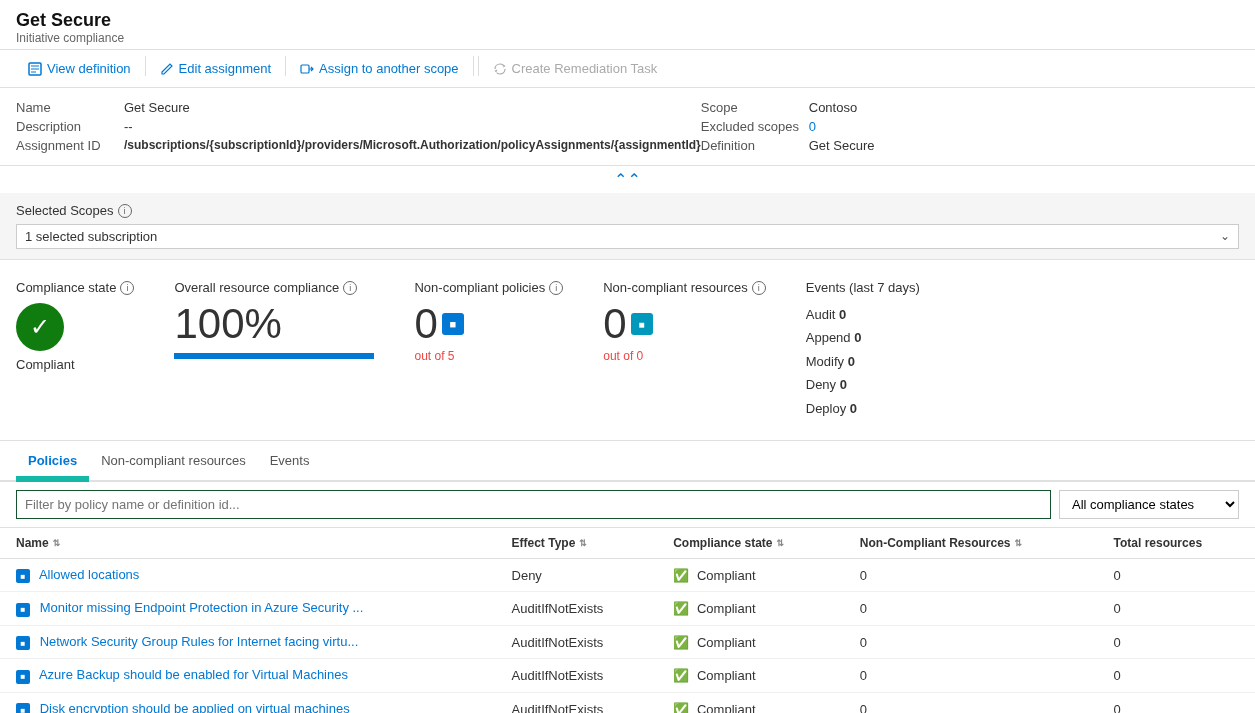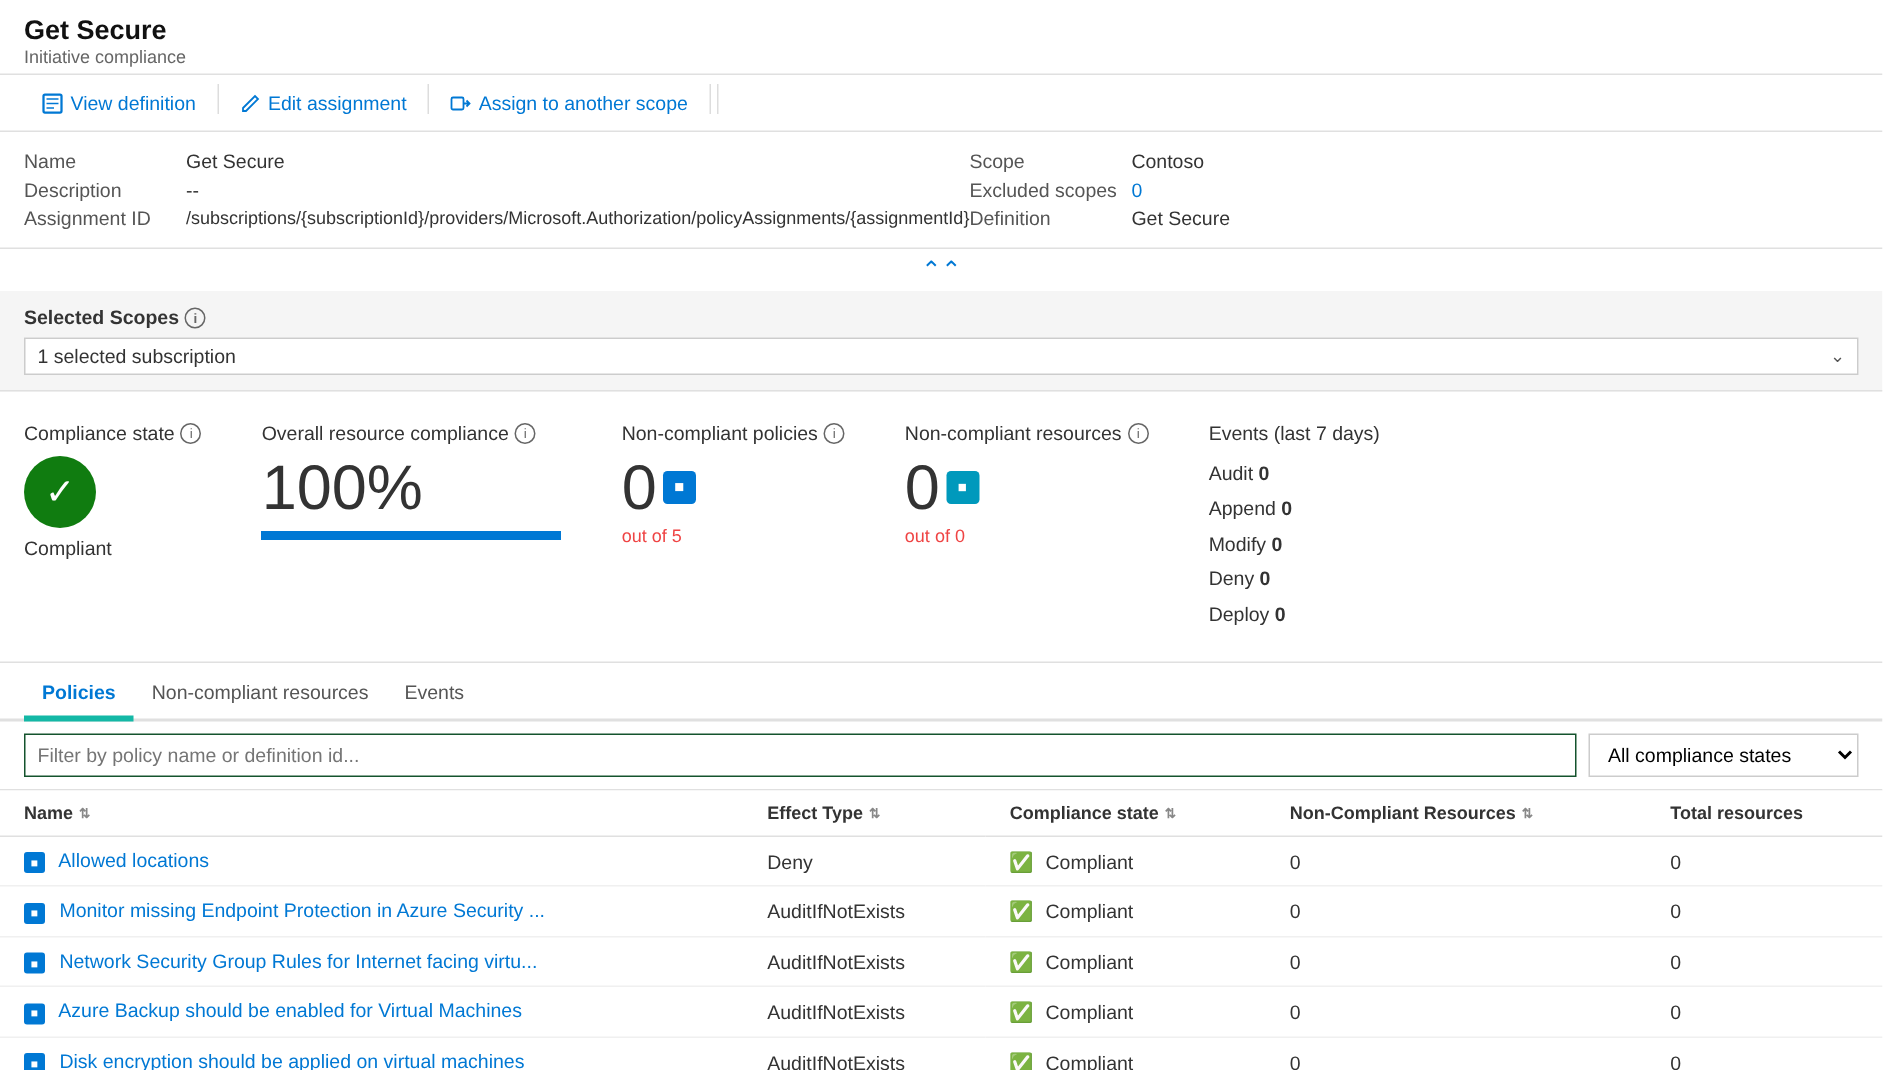--- a/index.html
+++ b/index.html
@@ -15,41 +15,41 @@
     .toolbar-separator { width: 1px; height: 20px; background: #ddd; margin: 0 2px; }
 
     .metadata { padding: 10px 16px; border-bottom: 1px solid #e0e0e0; display: grid; grid-template-columns: 1fr 1fr; gap: 4px 0; }
     .meta-row { display: flex; gap: 8px; font-size: 13px; padding: 2px 0; }
     .meta-label { color: #555; min-width: 100px; }
     .meta-value { color: #333; }
     .meta-value.link { color: #0078d4; cursor: pointer; }
     .collapse-btn { display: flex; justify-content: center; padding: 4px; cursor: pointer; color: #0078d4; }
 
     .scopes-bar { background: #f5f5f5; padding: 10px 16px; border-bottom: 1px solid #e0e0e0; }
-    .scopes-label { font-size: 13px; font-weight: 700; margin-bottom: 6px; display: flex; align-items: center; gap: 4px; }
+    .scopes-label { font-size: 13px; font-weight: 400; margin-bottom: 6px; display: flex; align-items: center; gap: 4px; }
     .scopes-select { display: flex; align-items: flex-start; border: 1px solid #ccc; background: #fff; padding: 4px 8px; min-width: 200px; cursor: pointer; font-size: 13px; justify-content: space-between; }
 
     .metrics { display: flex; padding: 20px 16px; border-bottom: 1px solid #e0e0e0; gap: 40px; }
     .metric-card { display: flex; flex-direction: column; }
     .metric-title { font-size: 13px; color: #333; margin-bottom: 8px; display: flex; align-items: center; gap: 4px; }
     .compliance-icon { width: 48px; height: 48px; background: #107c10; border-radius: 50%; display: flex; align-items: center; justify-content: center; color: white; font-size: 24px; }
     .compliance-label { font-size: 13px; margin-top: 6px; }
     .big-number { font-size: 42px; font-weight: 300; line-height: 1; }
     .progress-bar-container { width: 200px; height: 6px; background: #e0e0e0; margin-top: 8px; }
     .progress-bar-fill { height: 100%; background: #0078d4; }
     .out-of { font-size: 12px; color: #ef4444; margin-top: 4px; }
     .number-with-icon { display: flex; align-items: center; gap: 4px; }
     .policy-icon { width: 20px; height: 20px; background: #0078d4; border-radius: 3px; display: flex; align-items: center; justify-content: center; color: white; font-size: 10px; }
     .events-list { font-size: 13px; line-height: 1.8; }
     .events-list span { font-weight: 600; }
     .info-icon { width: 14px; height: 14px; border: 1px solid #666; border-radius: 50%; display: inline-flex; align-items: center; justify-content: center; font-size: 9px; color: #666; cursor: pointer; flex-shrink: 0; }
 
     .tabs { display: flex; padding: 0 16px; border-bottom: 2px solid #e0e0e0; margin-top: 4px; }
     .tab { padding: 8px 12px; cursor: pointer; font-size: 13px; color: #555; border-bottom: 2px solid transparent; margin-bottom: -2px; }
-    .tab.active { color: #0078d4; border-bottom: 4px solid #14b8a6; font-weight: 600; }
+    .tab.active { color: #0078d4; border-bottom: 6px solid #14b8a6; font-weight: 600; }
 
     .filter-bar { display: flex; padding: 8px 16px; gap: 8px; border-bottom: 1px solid #e0e0e0; }
     .filter-input { flex: 1; border: 1px solid #14532d; padding: 5px 8px; font-size: 13px; outline: none; }
     .filter-select { border: 1px solid #ccc; padding: 5px 8px; font-size: 13px; min-width: 180px; background: #fff; outline: none; }
 
     .table { width: 100%; border-collapse: collapse; }
     .table th { text-align: left; padding: 8px 16px; font-size: 12px; font-weight: 600; color: #333; border-bottom: 1px solid #e0e0e0; background: #fff; }
     .table td { padding: 8px 16px; font-size: 13px; border-bottom: 1px solid #f0f0f0; }
     .sort-arrows { font-size: 9px; color: #888; }
     .td-link { color: #0078d4; cursor: pointer; text-decoration: none; }
@@ -85,35 +85,44 @@
   <div class="toolbar-separator"></div>
   <button class="toolbar-btn">
     <svg width="14" height="14" viewBox="0 0 14 14" fill="none">
         <rect x="1" y="3" width="8" height="8" rx="1" stroke="#0078d4" stroke-width="1.2" fill="none"></rect>
         <path d="M9 7h4M11 5l2 2-2 2" stroke="#0078d4" stroke-width="1.2"></path>
       </svg>
     <span>Assign to another scope</span>
   </button>
   <div class="toolbar-separator"></div>
   <div class="toolbar-separator"></div>
+  <button class="toolbar-btn disabled">
+    <svg width="14" height="14" viewBox="0 0 14 14" fill="none">
+        <path d="M2 7c0-2.8 2.2-5 5-5 1.2 0 2.3.4 3.1 1.1" stroke="#aaa" stroke-width="1.2" fill="none"></path>
+        <path d="M12 7c0 2.8-2.2 5-5 5-1.2 0-2.3-.4-3.1-1.1" stroke="#aaa" stroke-width="1.2" fill="none"></path>
+        <path d="M10 3l1.5 1-1.5 1" stroke="#aaa" stroke-width="1.2"></path>
+        <path d="M4 10L2.5 9l1.5-1" stroke="#aaa" stroke-width="1.2"></path>
+      </svg>
+    <span>Create Remediation Task</span>
+  </button>
 </div>
 
 <div class="metadata">
   <div>
     <div class="meta-row">
       <span class="meta-label">Name</span>
       <span class="meta-value">Get Secure</span>
     </div>
     <div class="meta-row">
       <span class="meta-label">Description</span>
       <span class="meta-value">--</span>
     </div>
     <div class="meta-row">
       <span class="meta-label">Assignment ID</span>
-      <span class="meta-value" style="font-size:12px;">/subscriptions/{subscriptionId}/providers/Microsoft.Authorization/policyAssignments/{assignmentId}</span>
+      <span class="meta-value" style="font-size:12px;font-weight:bold;">/subscriptions/{subscriptionId}/providers/Microsoft.Authorization/policyAssignments/{assignmentId}</span>
     </div>
   </div>
   <div>
     <div class="meta-row">
       <span class="meta-label">Scope</span>
       <span class="meta-value">Contoso</span>
     </div>
     <div class="meta-row">
       <span class="meta-label">Excluded scopes</span>
       <span class="meta-value link">0</span>

